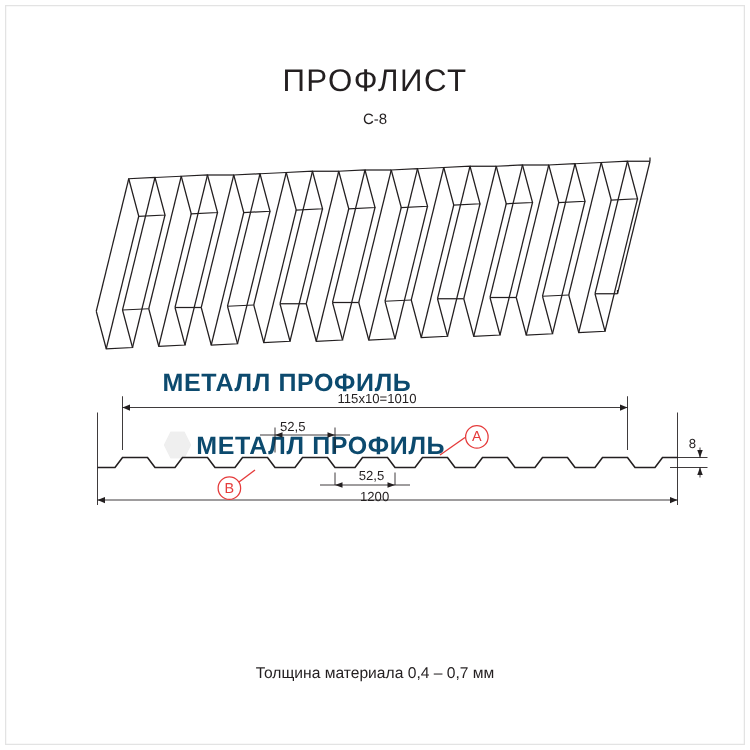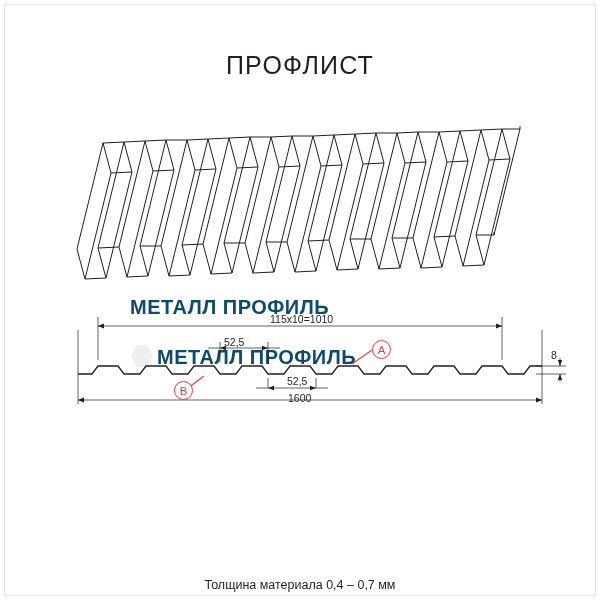--- a/index.html
+++ b/index.html
@@ -49,21 +49,20 @@
     color: #231f20;
   }
   .footnote {
     position: absolute;
     left: 0;
     top: 531px;
     width: 600px;
     text-align: center;
     font-size: 12.5px;
     color: #231f20;
-    margin-top: 47px;
   }
   .svg-layer {
     position: absolute;
     left: 0;
     top: 0;
     width: 600px;
     height: 600px;
   }
   .wm {
     position: absolute;
@@ -114,20 +113,21 @@
   .dl-thick   { left: 551px; top: 349px; }
 </style>
 </head>
 <body>
 
 <div class="page">
 
   <div class="frame"></div>
 
   <div class="title">ПРОФЛИСТ</div>
+  <div class="subtitle">С-8</div>
 
   <div class="wm-hex wm-hex-1"></div>
   <div class="wm wm-t-1">МЕТАЛЛ ПРОФИЛЬ</div>
   <div class="wm-hex wm-hex-2"></div>
   <div class="wm wm-t-2">МЕТАЛЛ ПРОФИЛЬ</div>
   <div class="wm wm-2">МЕТАЛЛ ПРОФИЛЬ</div>
 
   <svg class="svg-layer" viewBox="0 0 600 600">
     <g fill="none" stroke="#231f20" stroke-width="1" stroke-linejoin="miter" stroke-linecap="butt">
 
@@ -276,21 +276,21 @@
       <g stroke="#e53b3b" stroke-width="1.1">
         <path d="M372 350 L352 364"></path>
         <path d="M188 388 L204 376"></path>
       </g>
     </g>
   </svg>
 
   <div class="dim-label dl-top">115х10=1010</div>
   <div class="dim-label dl-mid">52,5</div>
   <div class="dim-label dl-low">52,5</div>
-  <div class="dim-label dl-bottom">1600</div>
+  <div class="dim-label dl-bottom">1200</div>
   <div class="dim-label dl-thick">8</div>
 
   <div class="callout callout-a">A</div>
   <div class="callout callout-b">B</div>
 
   <div class="footnote">Толщина материала 0,4 – 0,7 мм</div>
 
 </div>
 
 </body></html>

